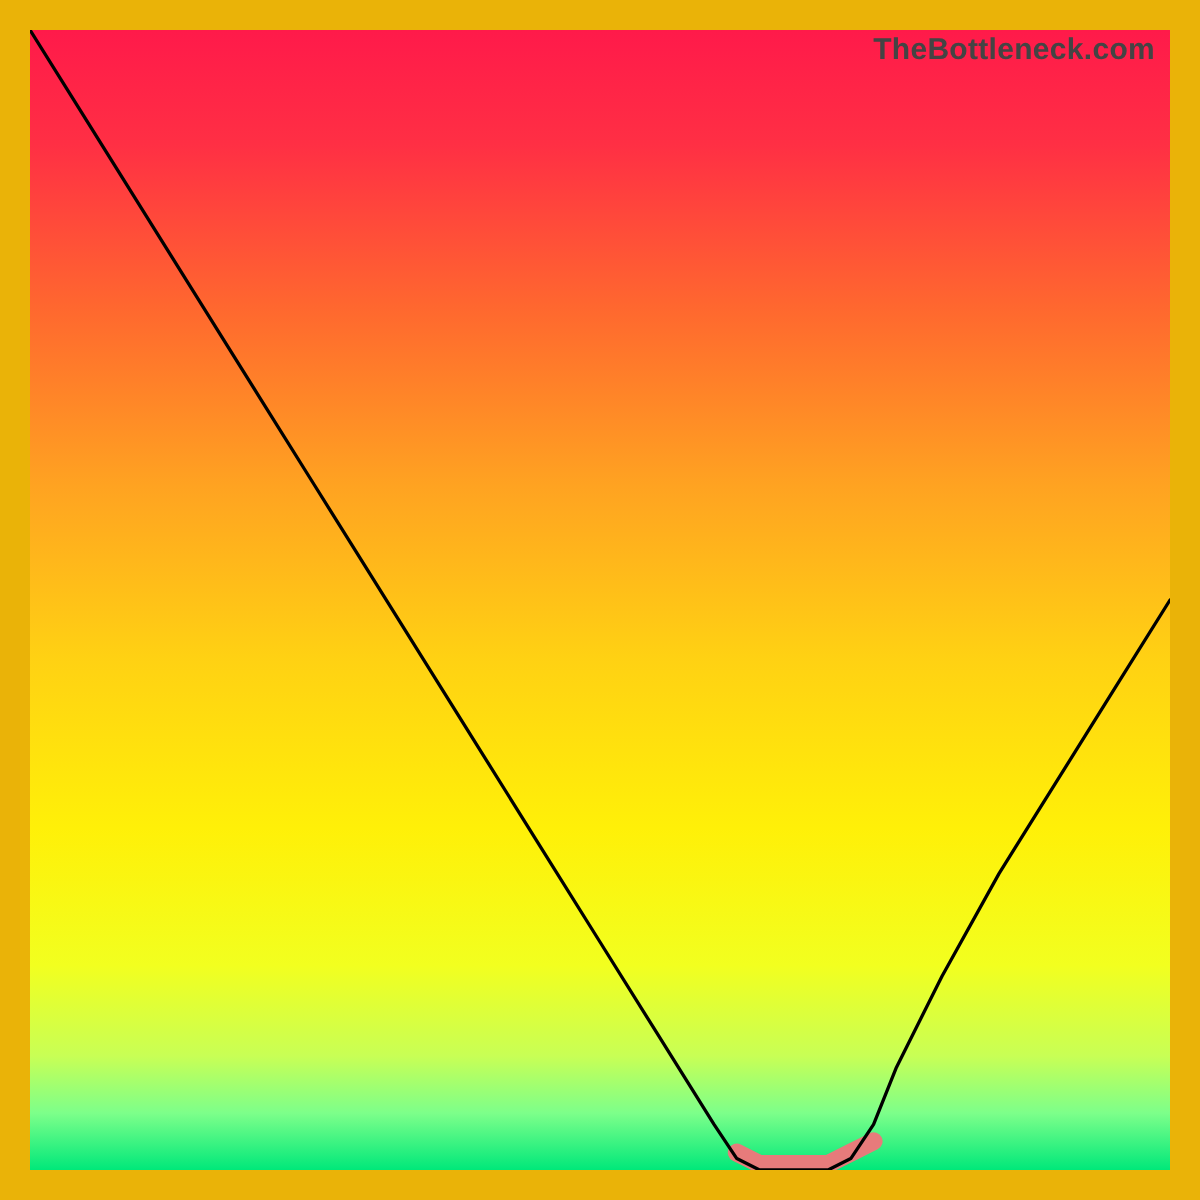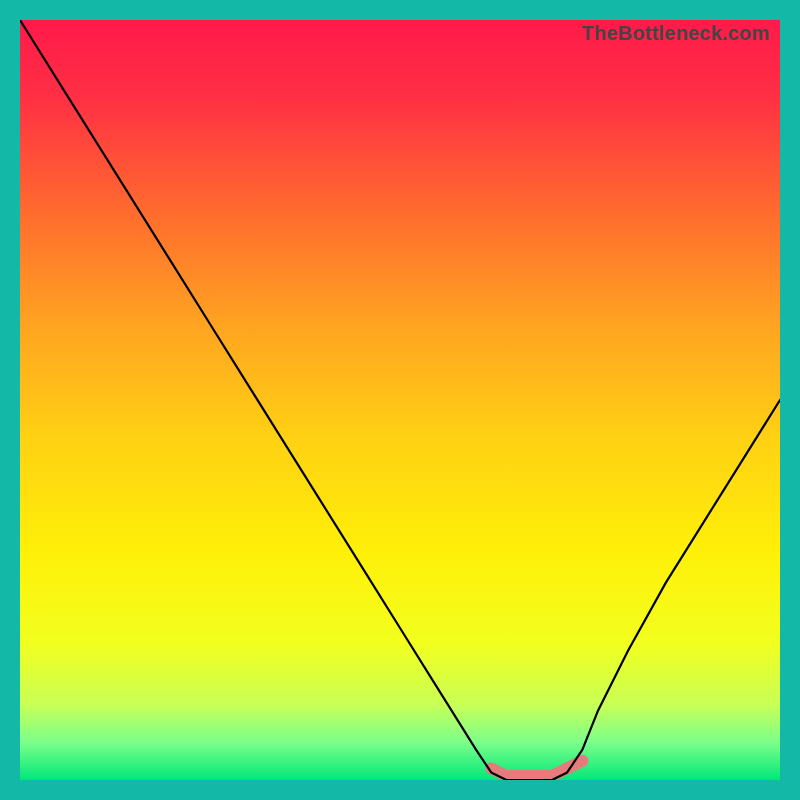--- a/index.html
+++ b/index.html
@@ -10,21 +10,21 @@
     height: 800px;
     position: relative;
     font-family: Arial, Helvetica, sans-serif;
   }
   .frame {
     position: absolute;
     left: 0;
     top: 0;
     width: 800px;
     height: 800px;
-    background: #14b8a6;
+    background: #eab308;
   }
   .plot-area {
     position: absolute;
     left: 20px;
     top: 20px;
     width: 760px;
     height: 760px;
     overflow: hidden;
   }
   .gradient {

